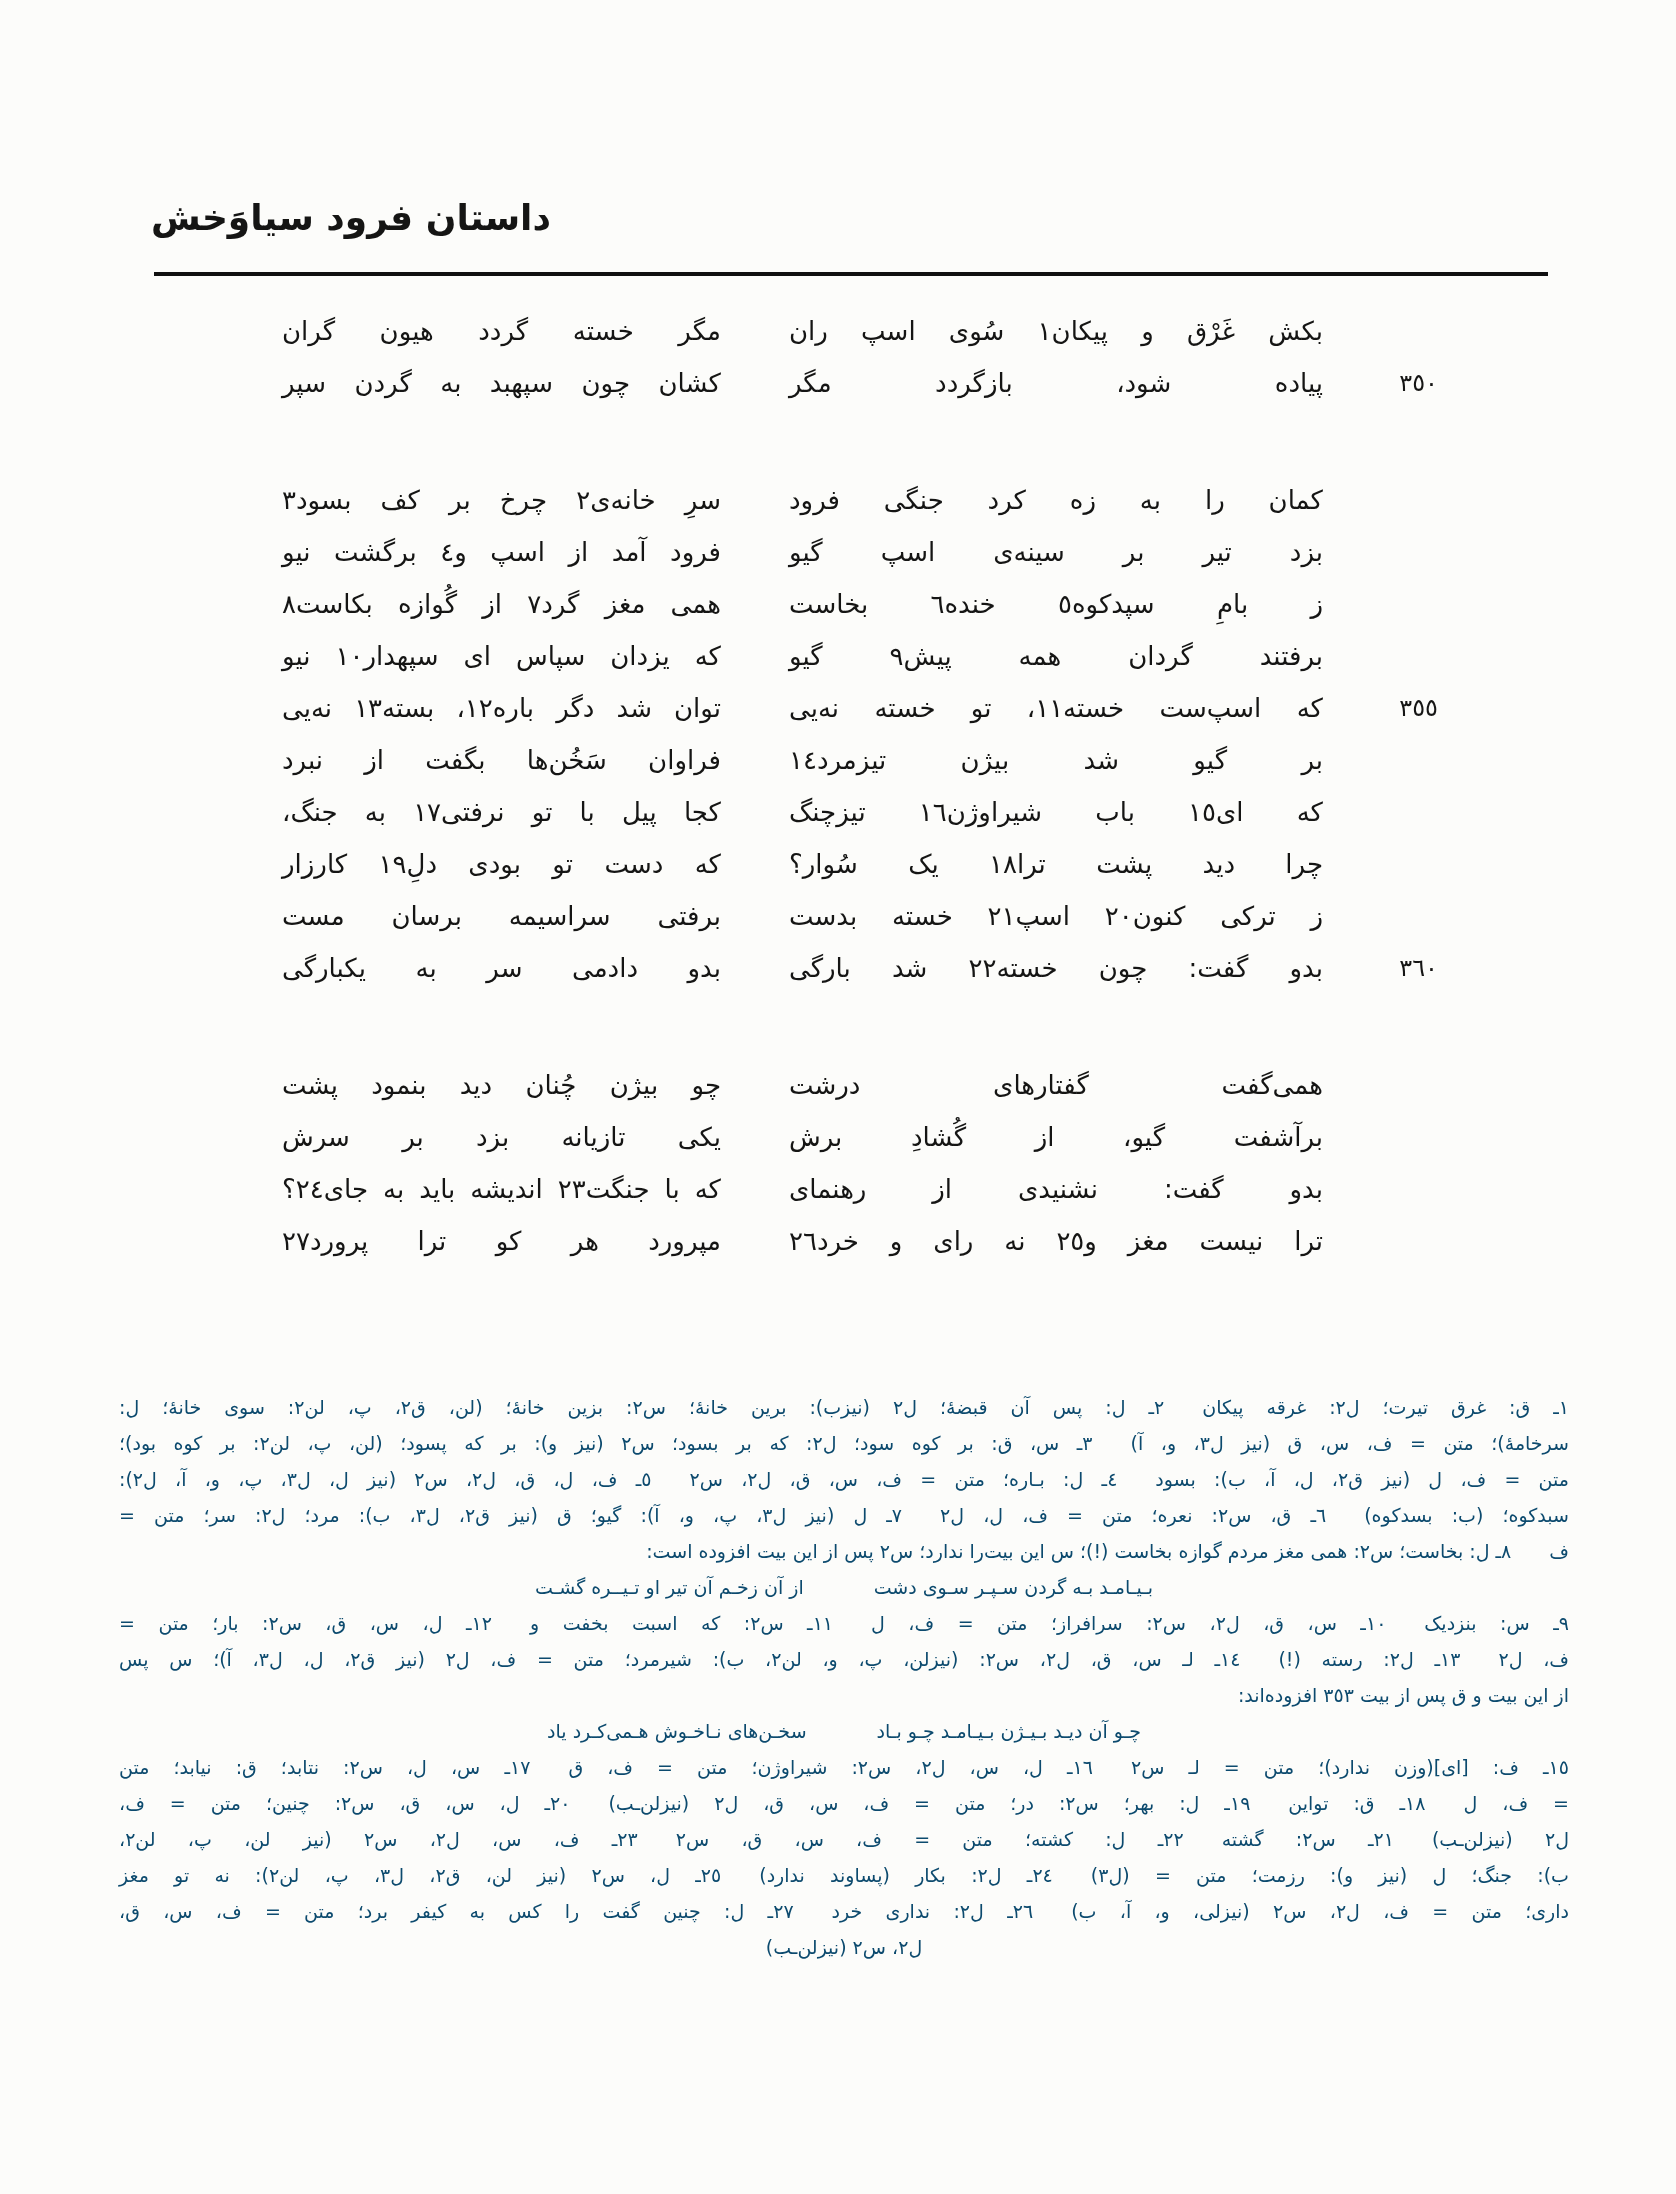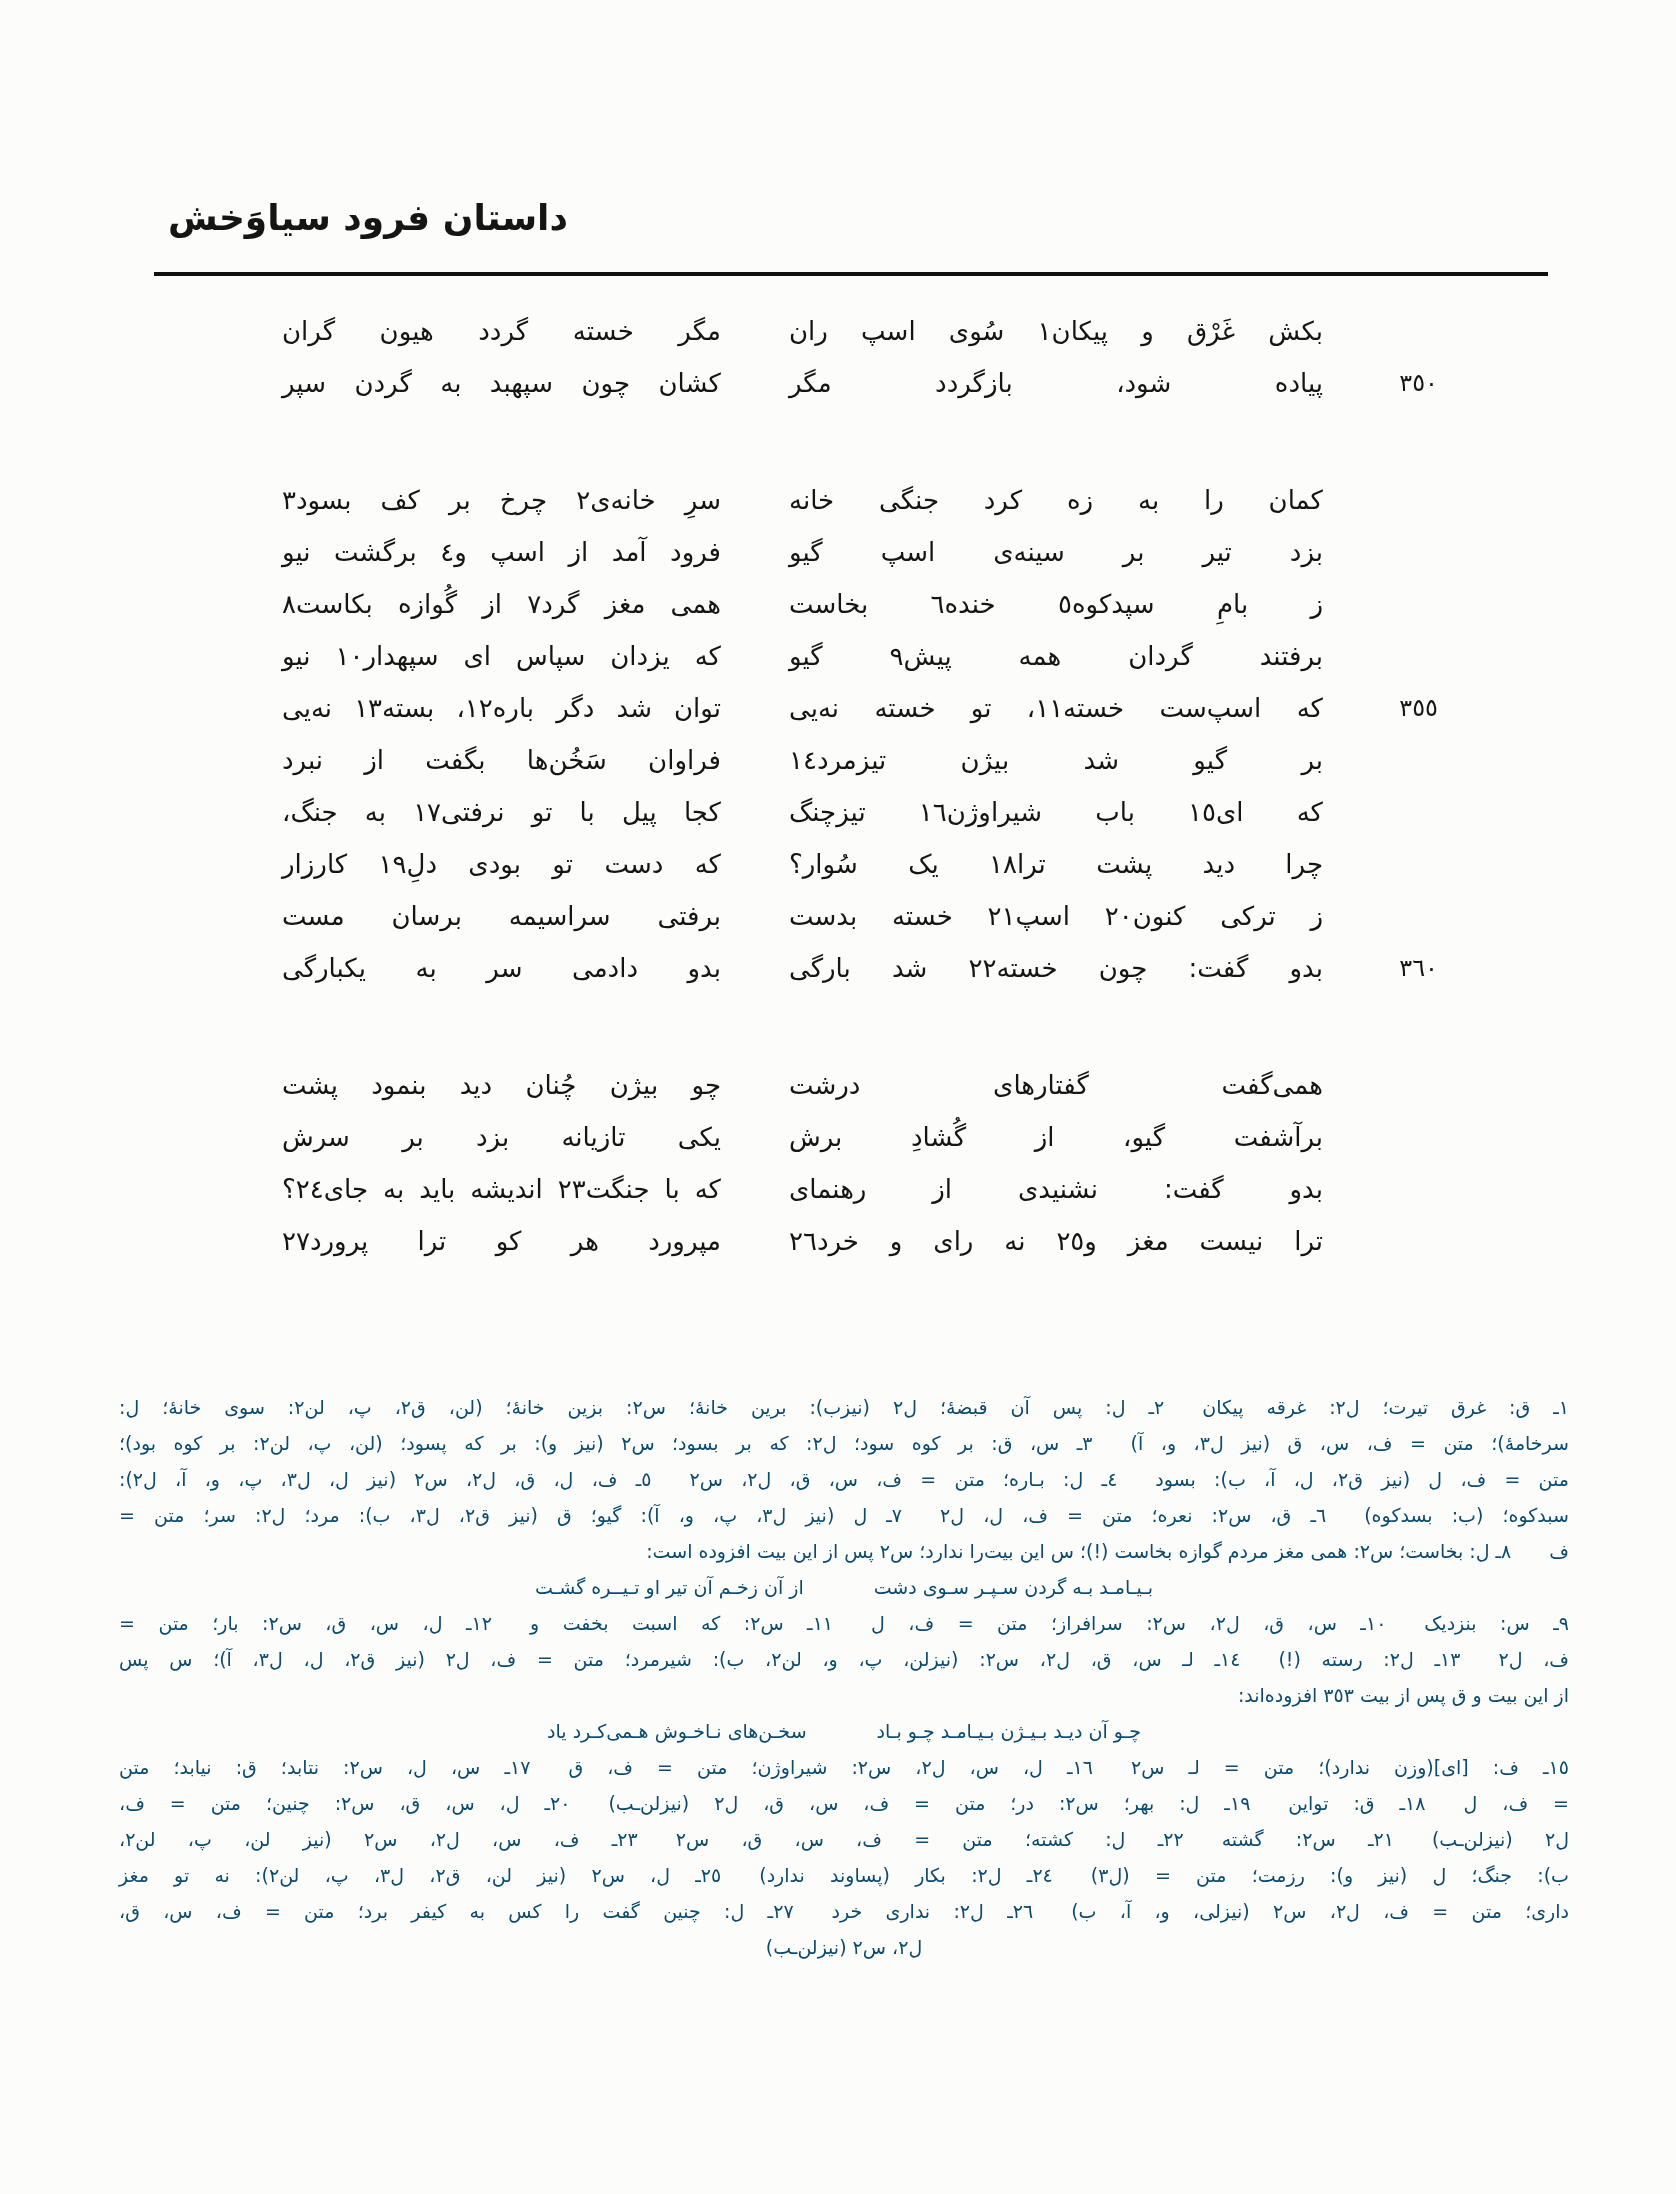--- a/index.html
+++ b/index.html
@@ -8,21 +8,21 @@
     width:1677px; height:2194px;
     margin:0 auto;
     background:#fcfcfa;
     color:#151514;
     font-family:"DejaVu Sans", sans-serif;
     direction:rtl;
     overflow:hidden;
   }
   
   .book-title {
-    position:absolute; left:169px; top:197px;
+    position:absolute; left:152px; top:197px;
     font-size:36px; font-weight:bold;
     letter-spacing:0.7px;
     direction:rtl;
   }
   .head-rule {
     position:absolute; left:155px; right:128px; top:272px;
     height:4px; background:#101010;
   }
   
   .poem {
@@ -96,21 +96,21 @@
       <div class="vrow">
         <span class="vnum">٣٥٠</span>
         <span class="hemi hemi-r">پیاده شود، بازگردد مگر</span>
         <span class="hemi hemi-l">کشان چون سپهبد به گردن سپر</span>
       </div>
     </div>
 
     <div class="pgroup">
       <div class="vrow">
         <span class="vnum"></span>
-        <span class="hemi hemi-r">کمان را به زه کرد جنگی خانه</span>
+        <span class="hemi hemi-r">کمان را به زه کرد جنگی فرود</span>
         <span class="hemi hemi-l">سرِ خانه‌ی٢ چرخ بر کف بسود٣</span>
       </div>
       <div class="vrow">
         <span class="vnum"></span>
         <span class="hemi hemi-r">بزد تیر بر سینه‌ی اسپ گیو</span>
         <span class="hemi hemi-l">فرود آمد از اسپ و٤ برگشت نیو</span>
       </div>
       <div class="vrow">
         <span class="vnum"></span>
         <span class="hemi hemi-r">ز بامِ سپدکوه٥ خنده٦ بخاست</span>

